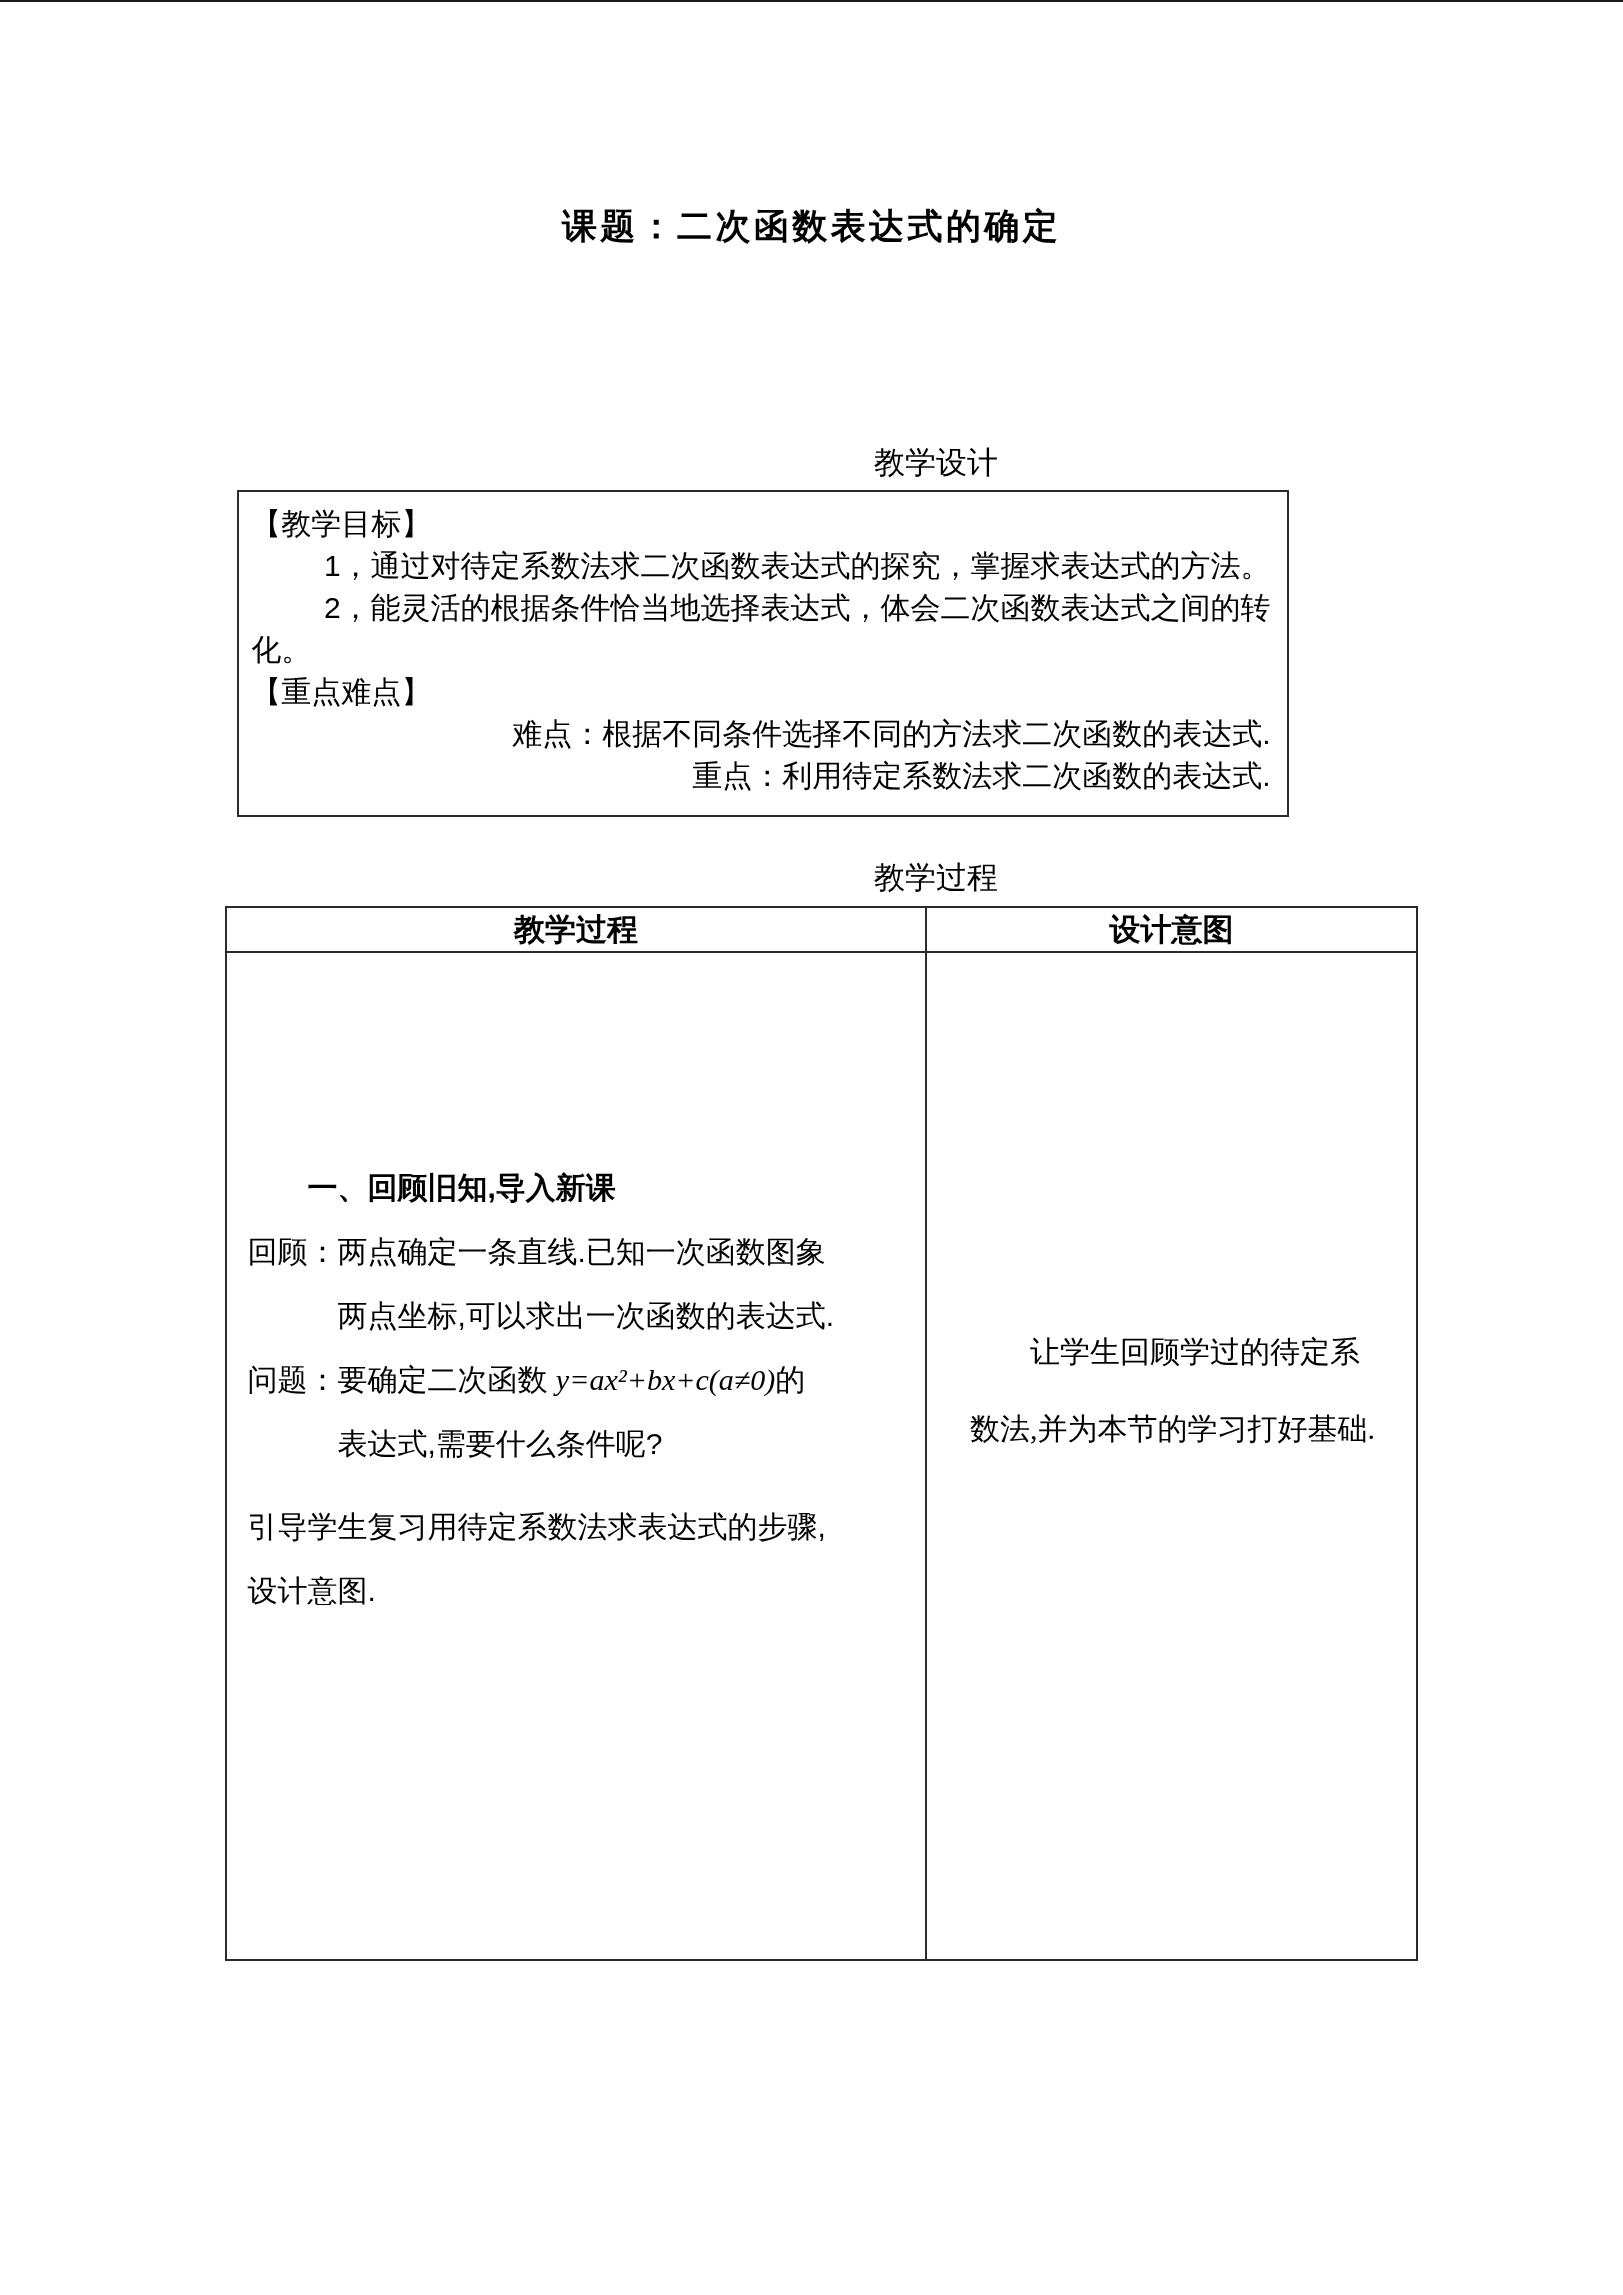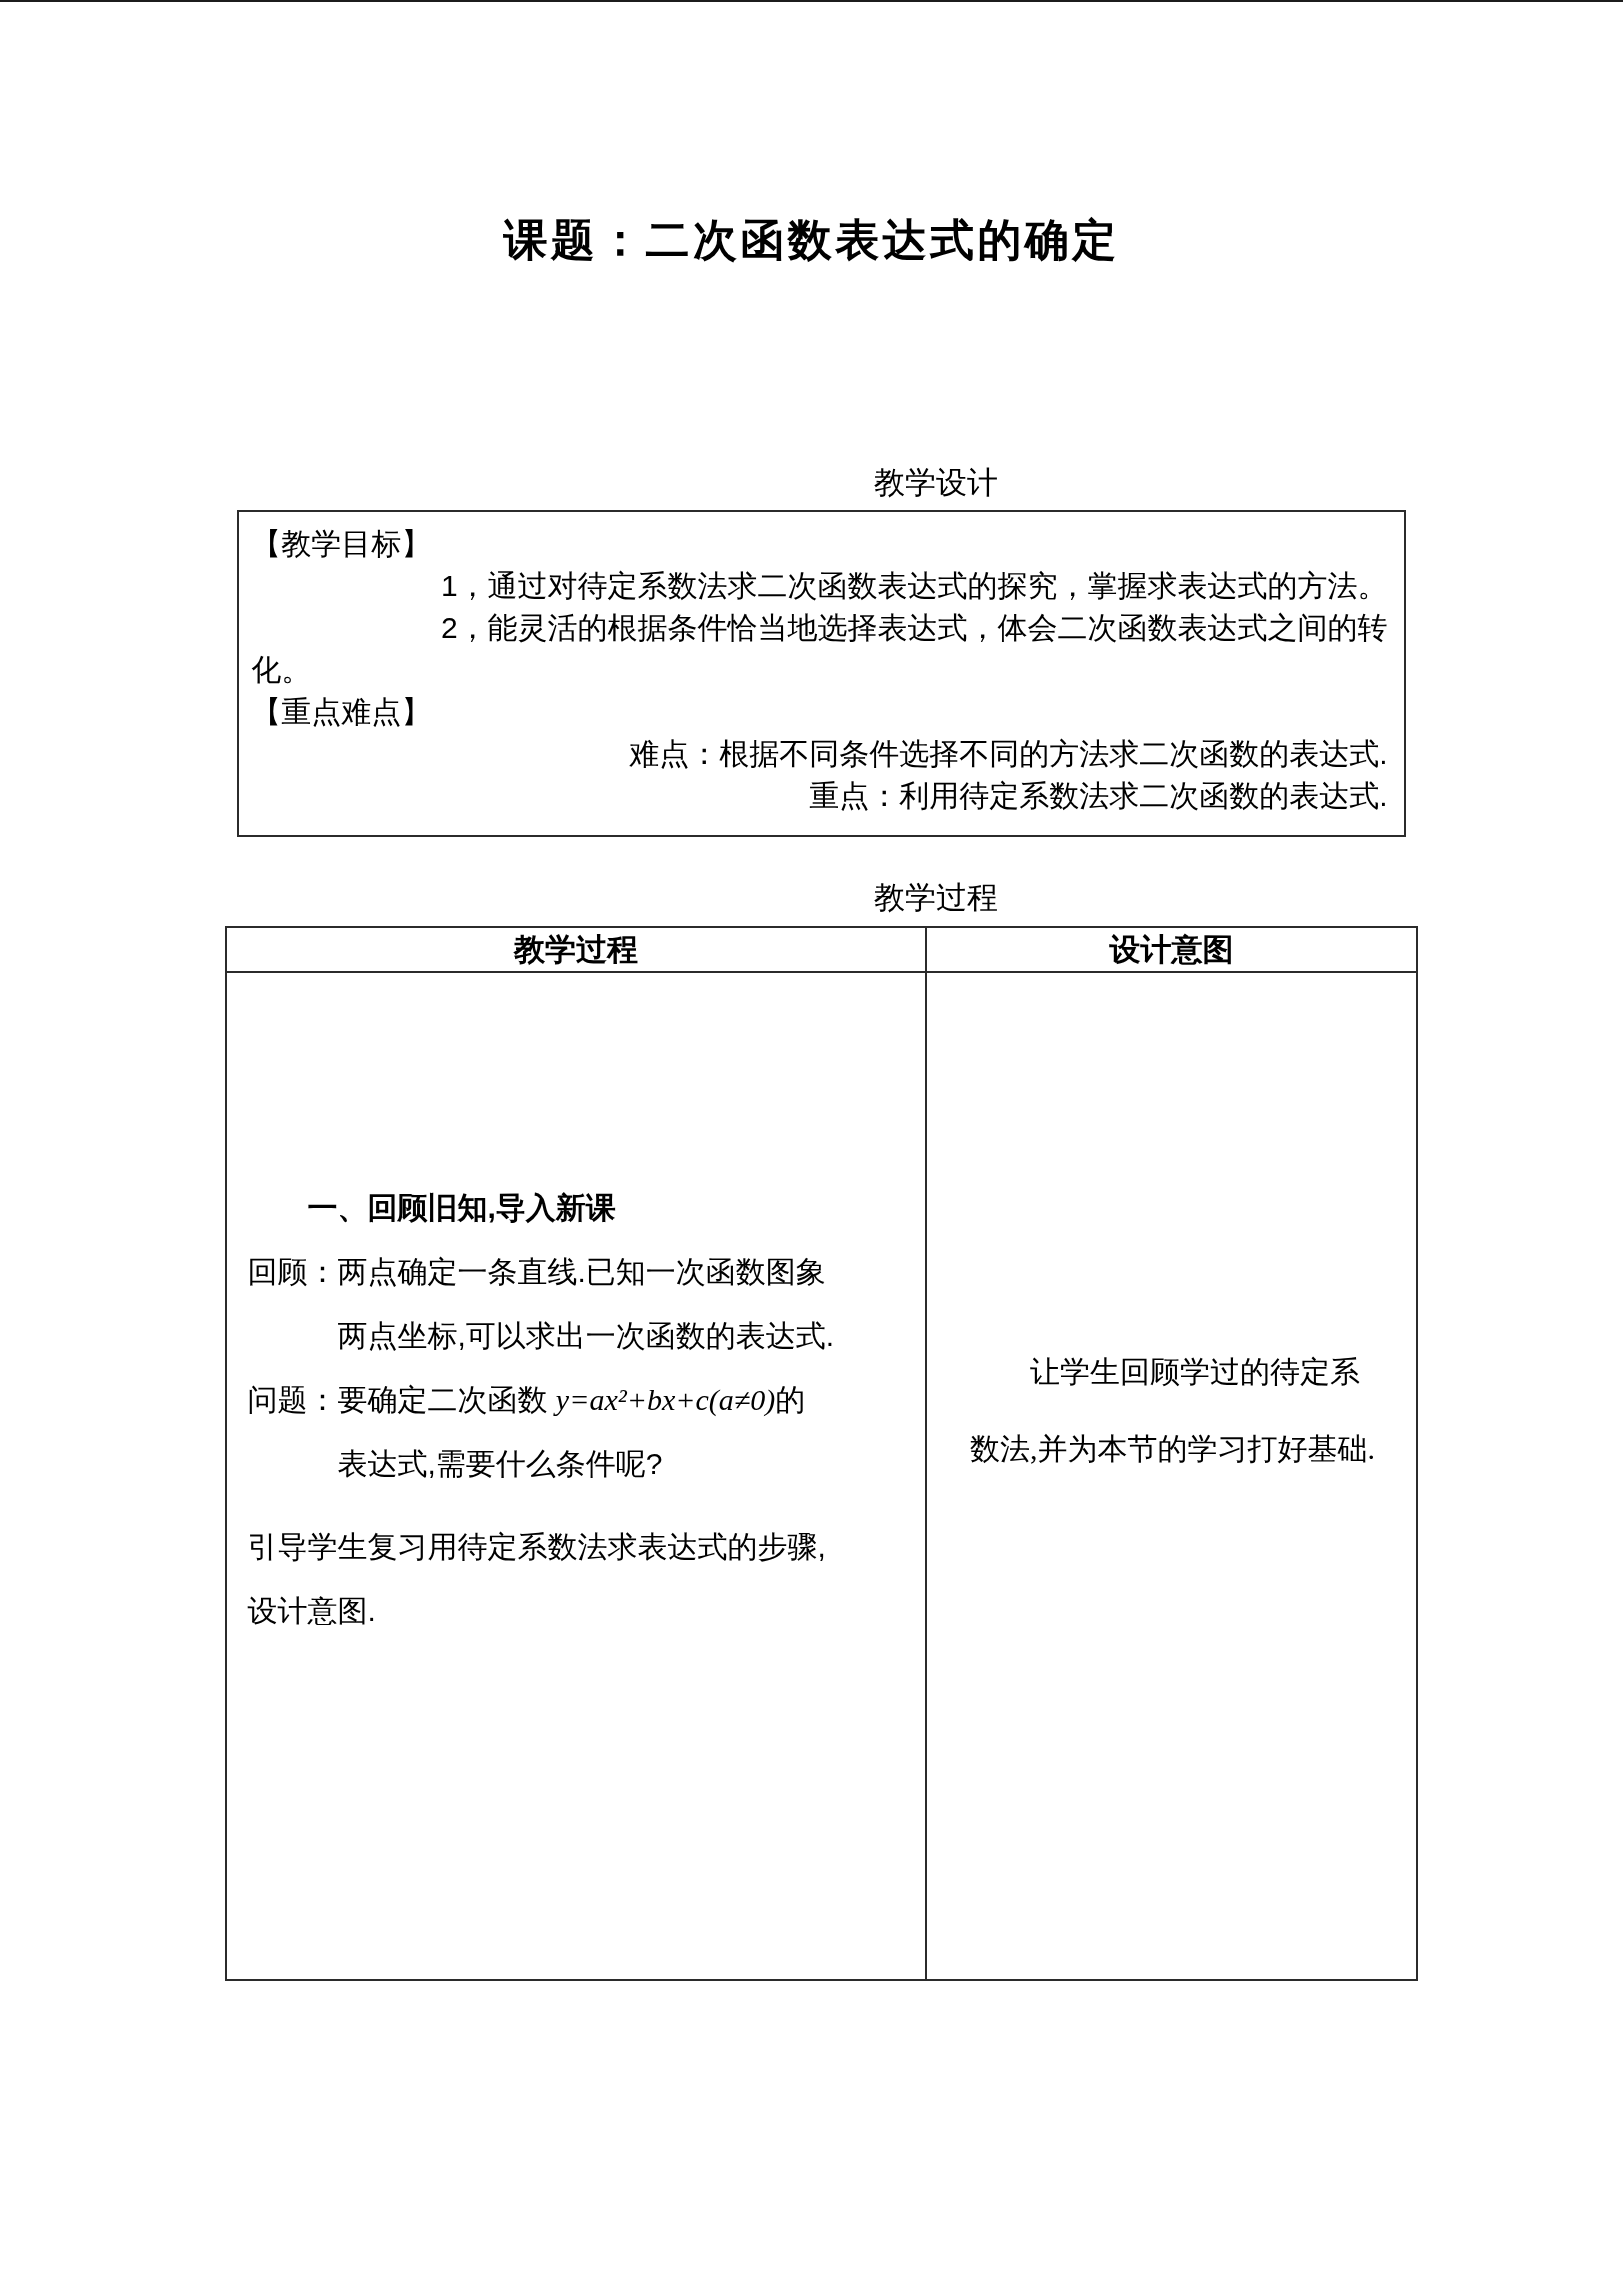--- a/index.html
+++ b/index.html
@@ -8,41 +8,41 @@
     width: 1623px;
     height: 2295px;
     position: relative;
     color: #000;
     font-family: "Liberation Sans", "DejaVu Sans", sans-serif;
     border-top: 2px solid #1c1c1c;
     overflow: hidden;
   }
 
   .doc-title {
-    margin: 8px;
+    margin: 0;
     padding-top: 201px;
     text-align: center;
-    font-size: 44px;
+    font-size: 35px;
     font-weight: bold;
     letter-spacing: 3.4px;
     font-family: Liberation Mono, monospace;
   }
 
   .section-label {
     margin: 4px 0 0 249px;
     font-size: 31px;
     line-height: 38px;
     text-align: center;
   }
   .section-label.design { margin-top: 194px; }
   .section-label.process { margin-top: 42px; }
 
   .objectives-box {
     margin: 8.2px 0 0 237px;
-    width: 1169px;
+    width: 1052px;
     border: 2px solid #2b2b2b;
     padding: 11px 16.4px 17.7px 12.3px;
     font-size: 30px;
     line-height: 42px;
   }
   .objectives-box p { margin: 0; }
   .indent-line { text-indent: 61px; text-align: right; }
 
   .process-table {
     margin: 9.5px 0 0 225px;

